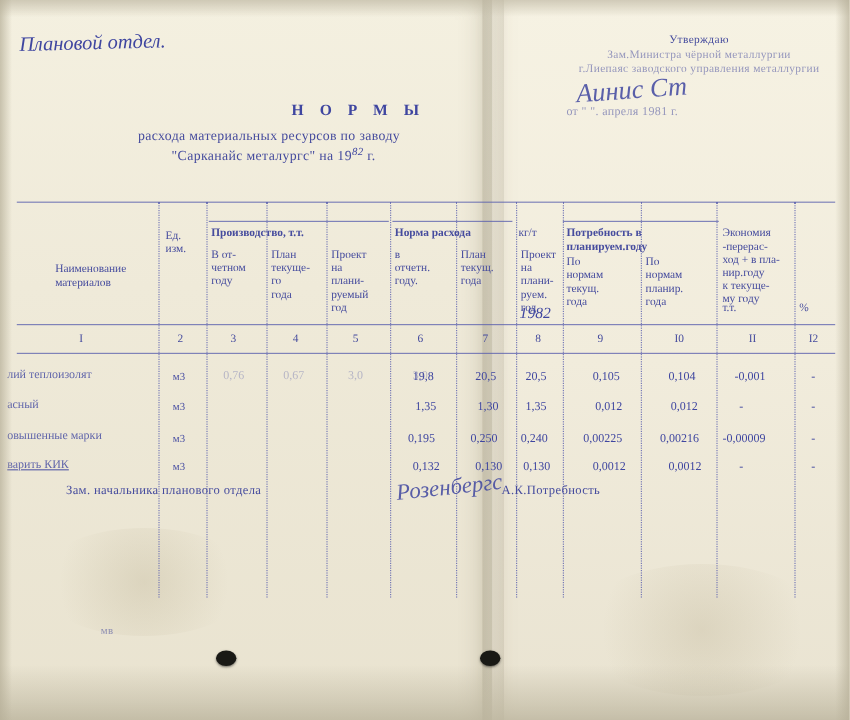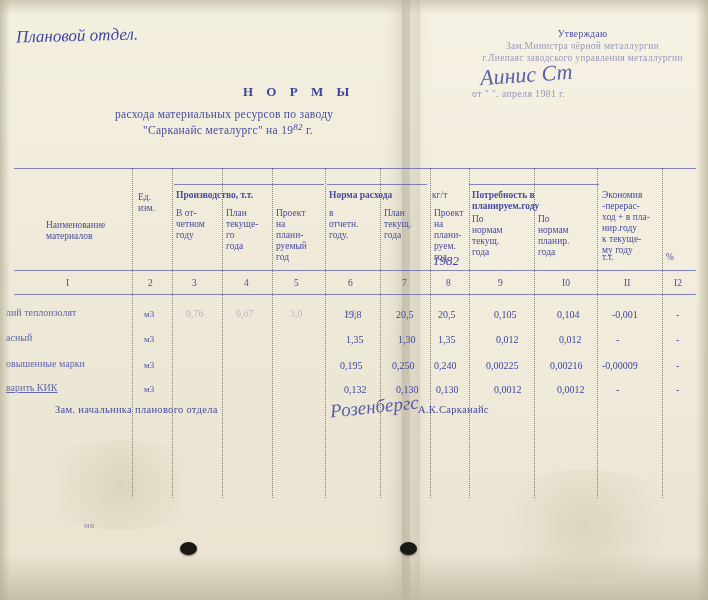--- a/index.html
+++ b/index.html
@@ -252,21 +252,21 @@
     <div class="cell" style="left:480px;top:216px;">0,0012</div>
     <div class="cell" style="left:543px;top:216px;">0,0012</div>
     <div class="cell" style="left:602px;top:216px;">-</div>
     <div class="cell" style="left:662px;top:216px;">-</div>
   </div>
 
   <div class="year-hand hand">1982</div>
 
   <div class="footline typed">Зам. начальника планового отдела</div>
   <div class="sig-foot hand">Розенбергс</div>
-  <div class="name-foot typed">А.К.Сарканайс</div>
+  <div class="name-foot typed">А.К.Потребность</div>
 
   <div class="pagemark typed">мв</div>
 
   <div class="hole h1"></div>
   <div class="hole h2"></div>
 
   <div class="edge-top"></div>
   <div class="edge-bottom"></div>
   <div class="edge-left"></div>
   <div class="edge-right"></div>

